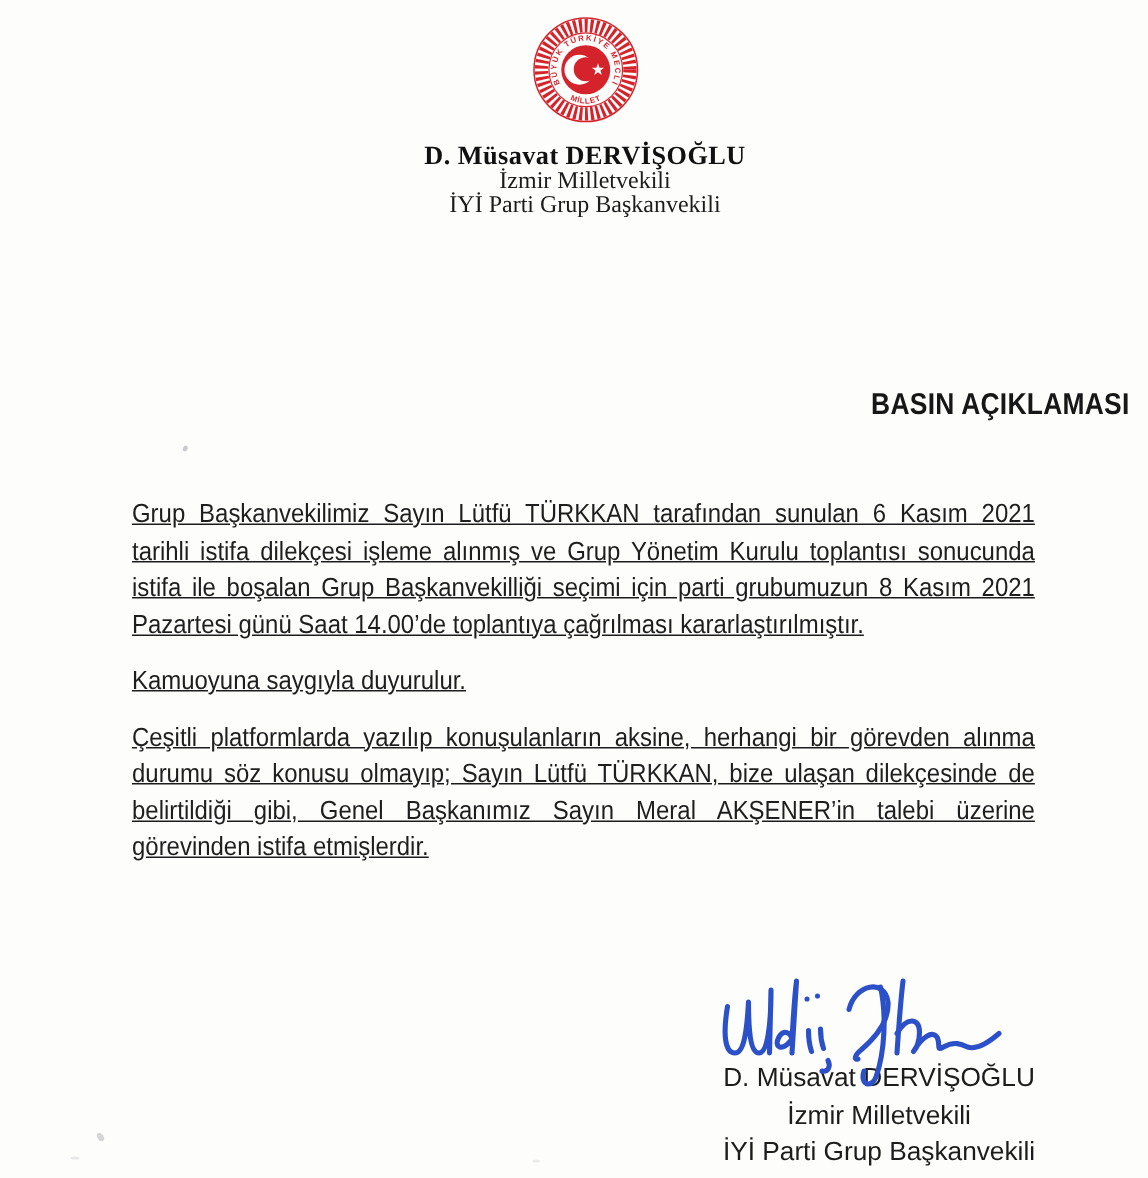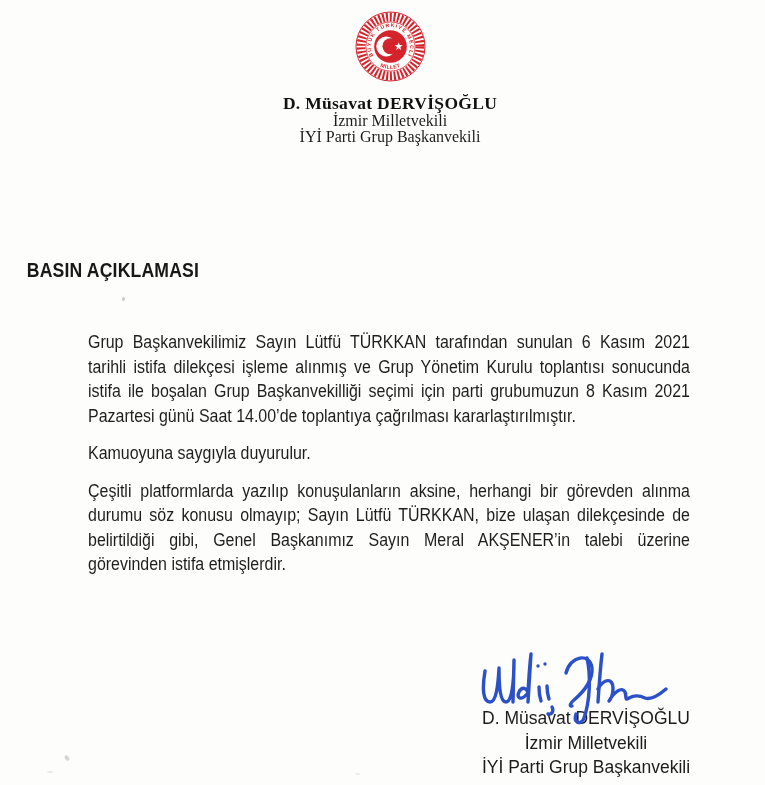--- a/index.html
+++ b/index.html
@@ -14,27 +14,27 @@
   
   #emblem{left:355px;top:11px;width:71px;height:71px;}
 
   
   .letterhead{left:15px;width:750px;text-align:center;font-family:"Liberation Serif", serif;}
   #lh-name{top:93px;font-size:17.5px;font-weight:bold;letter-spacing:.3px;color:#111;}
   #lh-line2{top:112px;font-size:16px;}
   #lh-line3{top:128px;font-size:16px;}
 
   
-  #doc-title{left:15px;top:259px;width:750px;text-align:left;text-decoration:underline;}
+  #doc-title{left:15px;top:259px;width:750px;text-align:right;text-decoration:underline;}
   #doc-title span{display:inline-block;font-size:20px;font-weight:bold;letter-spacing:.2px;
     transform:scaleX(.88);transform-origin:center;color:#171717;}
 
   
   #body-text{left:88px;top:330px;width:610px;}
-  .para{margin:0 0 13px 0;}
+  .para{margin:0 0 13px 0;text-decoration:underline;}
   .para.p2{margin-bottom:7px;}
   .tline{
     width:660px;height:24.5px;line-height:24.5px;font-size:17.5px;color:#1e1e1e;
     text-align:justify;text-align-last:justify;
     transform:scaleX(.912);transform-origin:0 50%;
   }
   .tline.last{text-align-last:left;}
 
   
   #sig-svg{left:478px;top:645px;width:190px;height:80px;z-index:3;pointer-events:none;}

